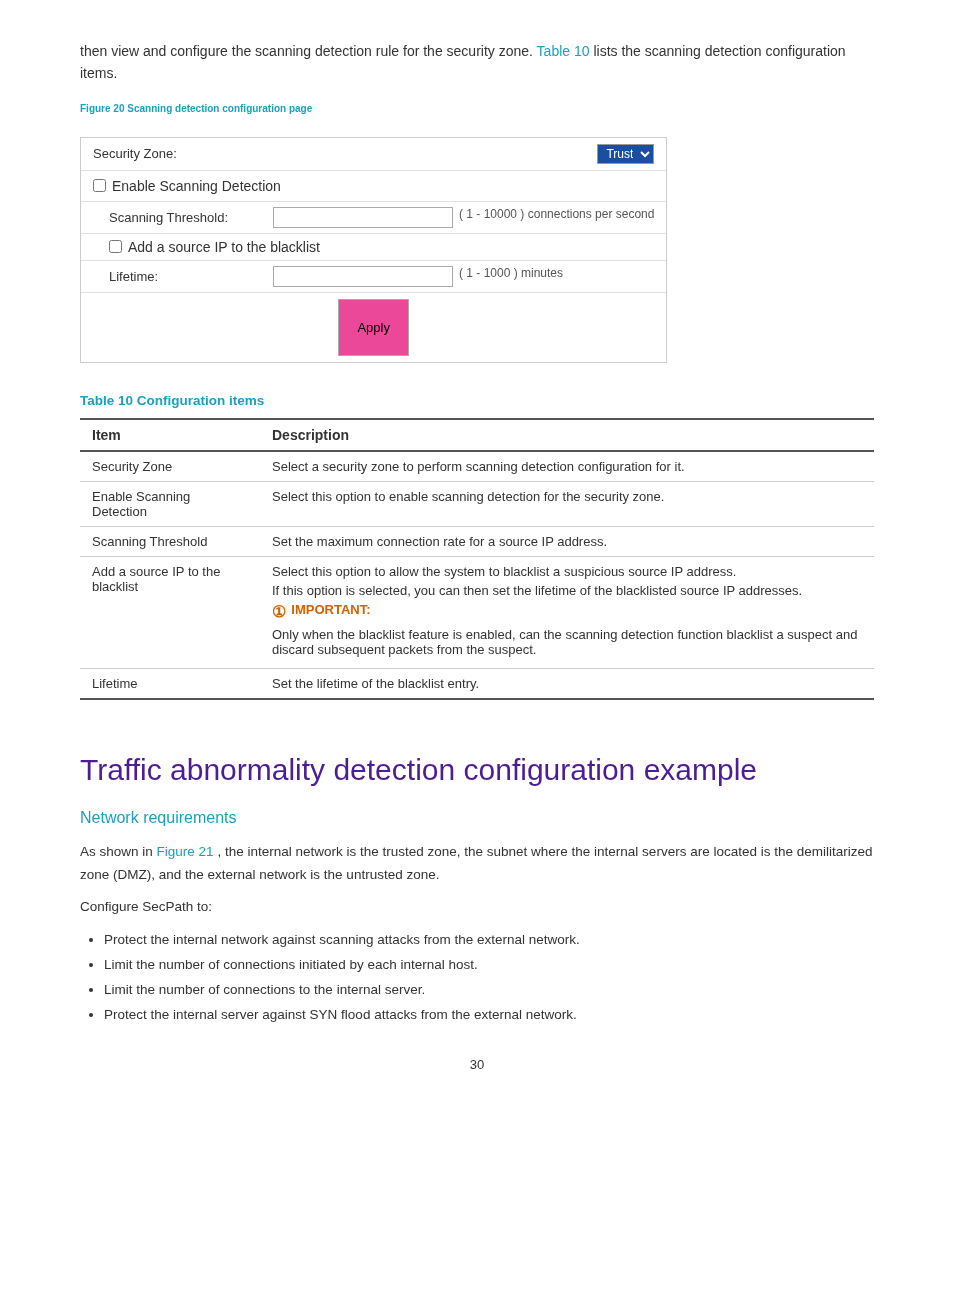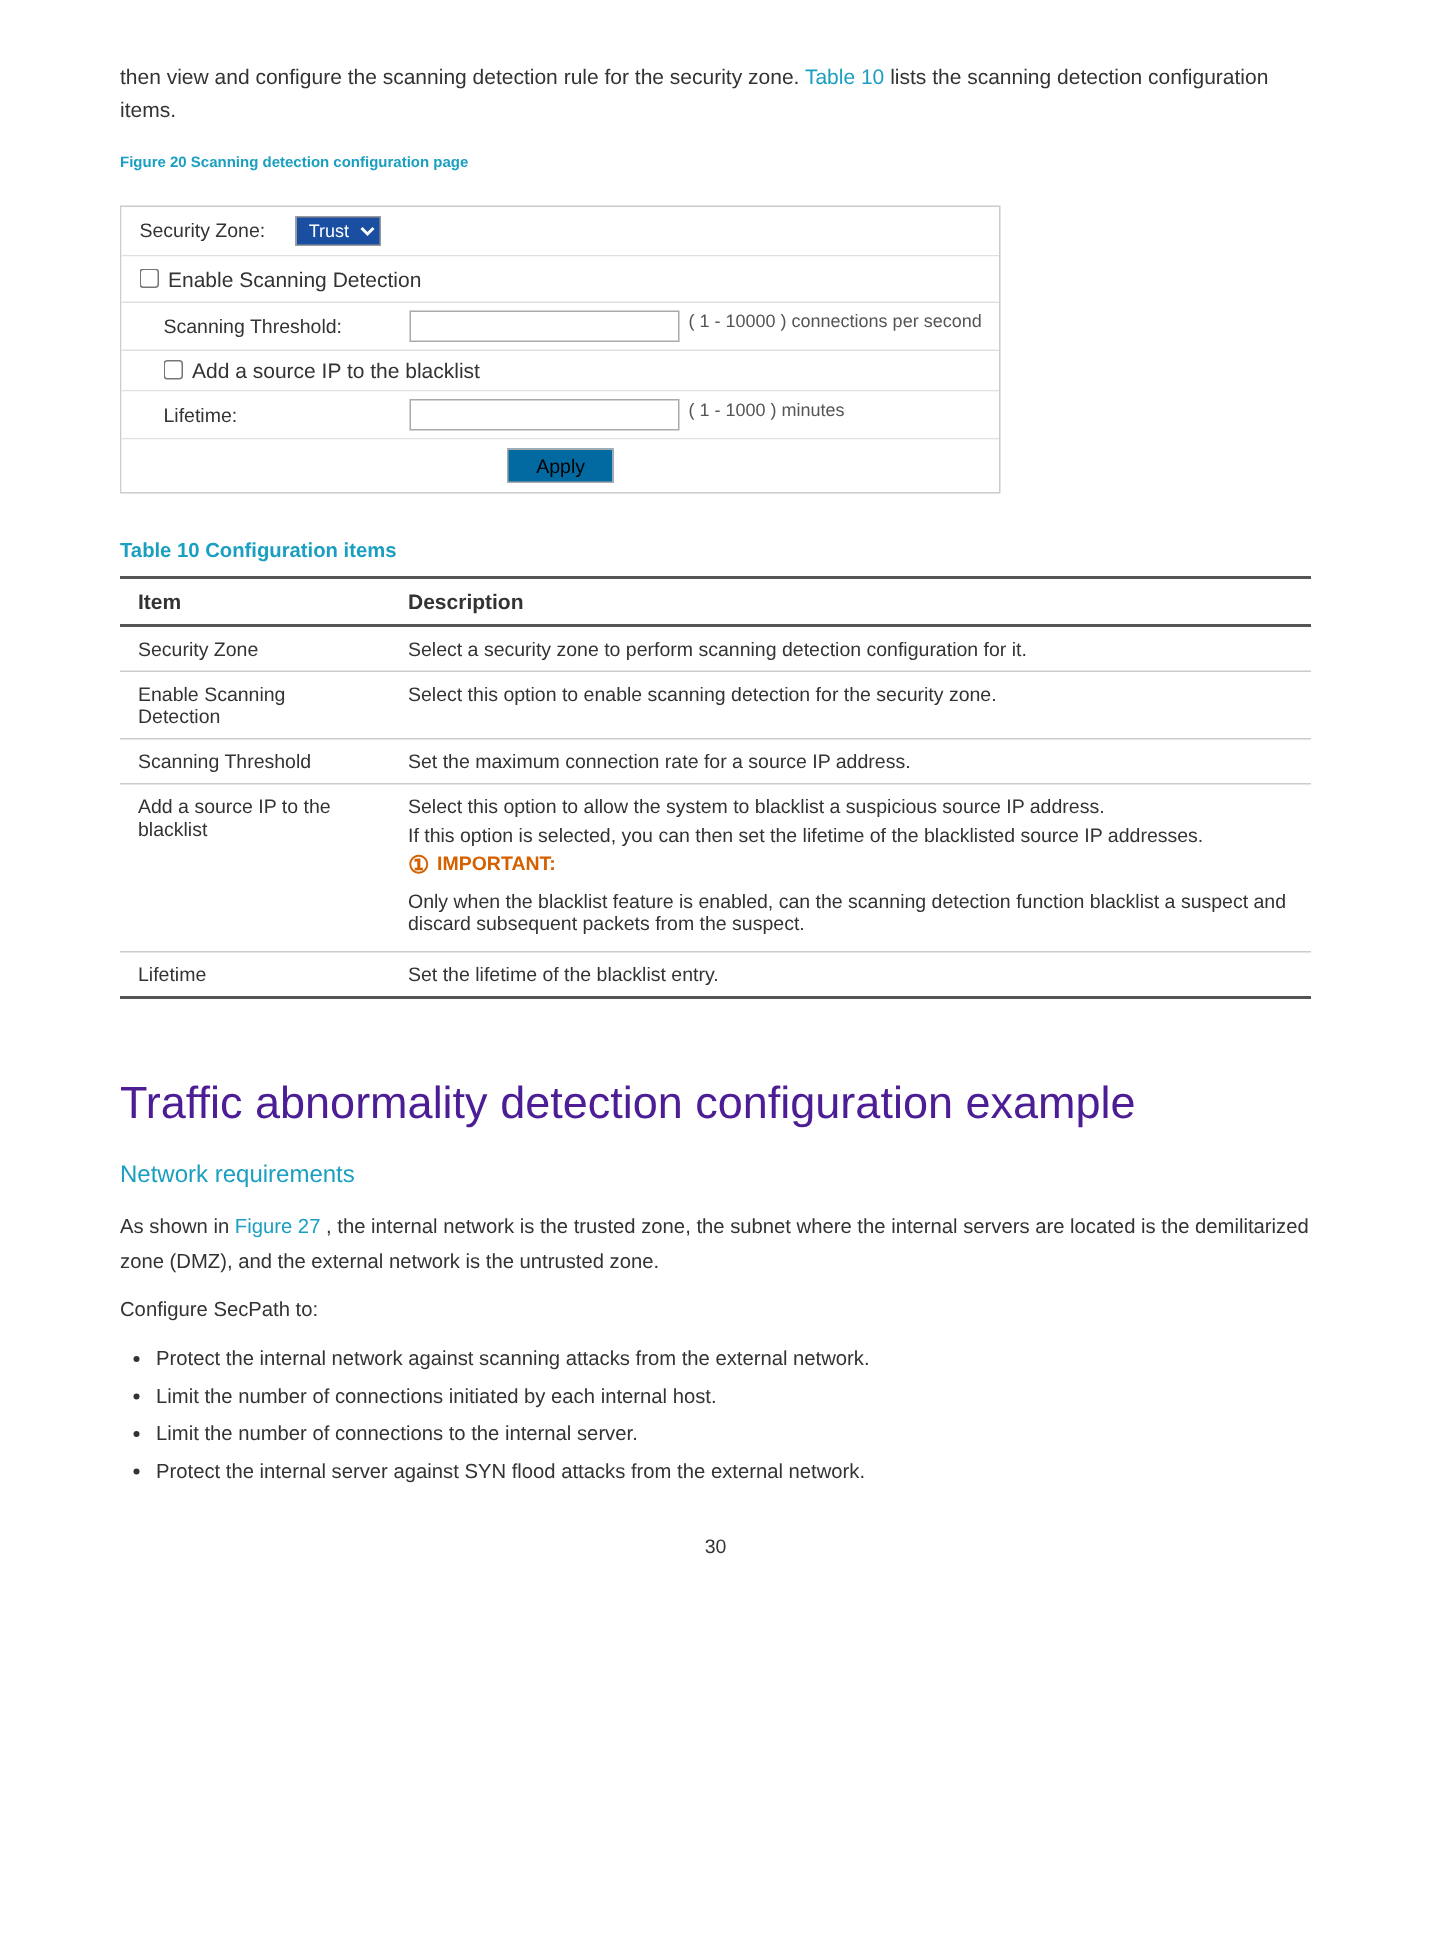--- a/index.html
+++ b/index.html
@@ -38,20 +38,21 @@
       background: #fff;
     }
     .config-row:last-child { border-bottom: none; }
     .security-zone-row {
       padding: 6px 12px;
       background: #fff;
       border-bottom: 1px solid #e0e0e0;
       display: flex;
       align-items: center;
       gap: 20px;
+      justify-content: space-between;
     }
     .security-zone-label { font-size: 13px; }
     .trust-select {
       background: #1a4ea1;
       color: #fff;
       border: 1px solid #999;
       padding: 1px 4px;
       font-size: 12px;
       cursor: pointer;
     }
@@ -91,22 +92,22 @@
       gap: 6px;
     }
     .apply-row {
       padding: 6px 12px;
       background: #fff;
       display: flex;
       align-items: center;
       justify-content: center;
     }
     .apply-btn {
-      padding: 3px 18px;
-      background: #0369a1;
+      padding: 20px 18px;
+      background: #ec4899;
       border: 1px solid #aaa;
       font-size: 13px;
       cursor: pointer;
     }
     
     .table-title {
       color: #1a9fc0;
       font-weight: bold;
       font-size: 13.5px;
       margin-bottom: 10px;
@@ -279,21 +280,21 @@
     </tr>
   </tbody>
 </table>
 
 <h1 class="section-heading">Traffic abnormality detection configuration example</h1>
 
 <h2 class="subsection-heading">Network requirements</h2>
 
 <p class="body-text">
   <span>As shown in</span>
-  <a class="link-blue">Figure 27</a>
+  <a class="link-blue">Figure 21</a>
   <span>, the internal network is the trusted zone, the subnet where the internal servers are located is the demilitarized zone (DMZ), and the external network is the untrusted zone.</span>
 </p>
 
 <p class="body-text">Configure SecPath to:</p>
 
 <ul class="bullet-list">
   <li>Protect the internal network against scanning attacks from the external network.</li>
   <li>Limit the number of connections initiated by each internal host.</li>
   <li>Limit the number of connections to the internal server.</li>
   <li>Protect the internal server against SYN flood attacks from the external network.</li>

